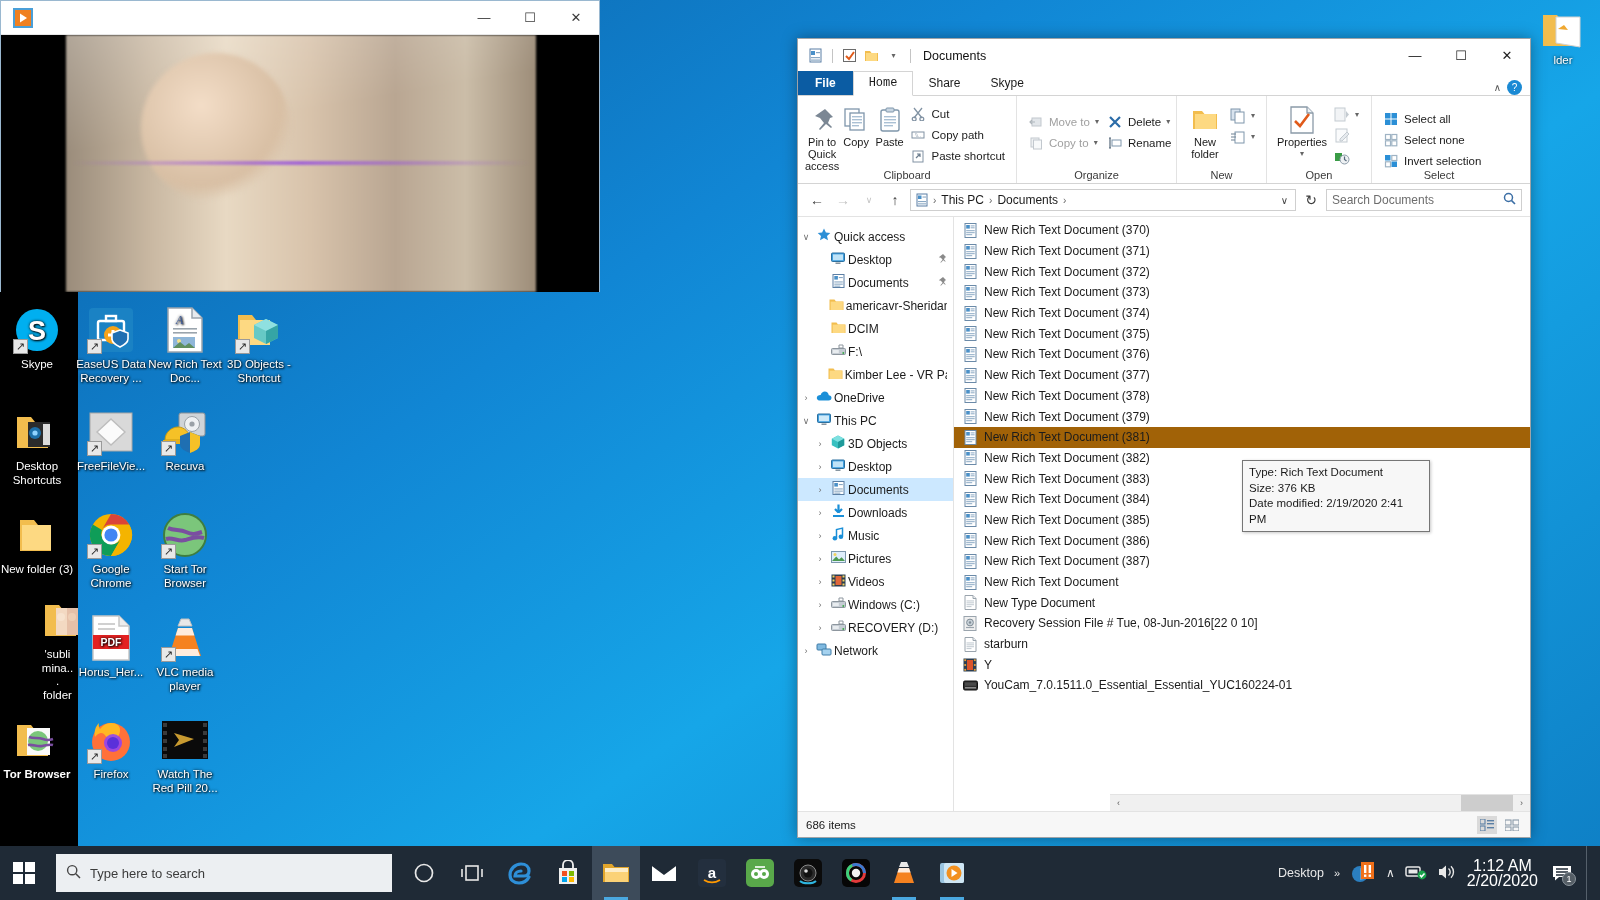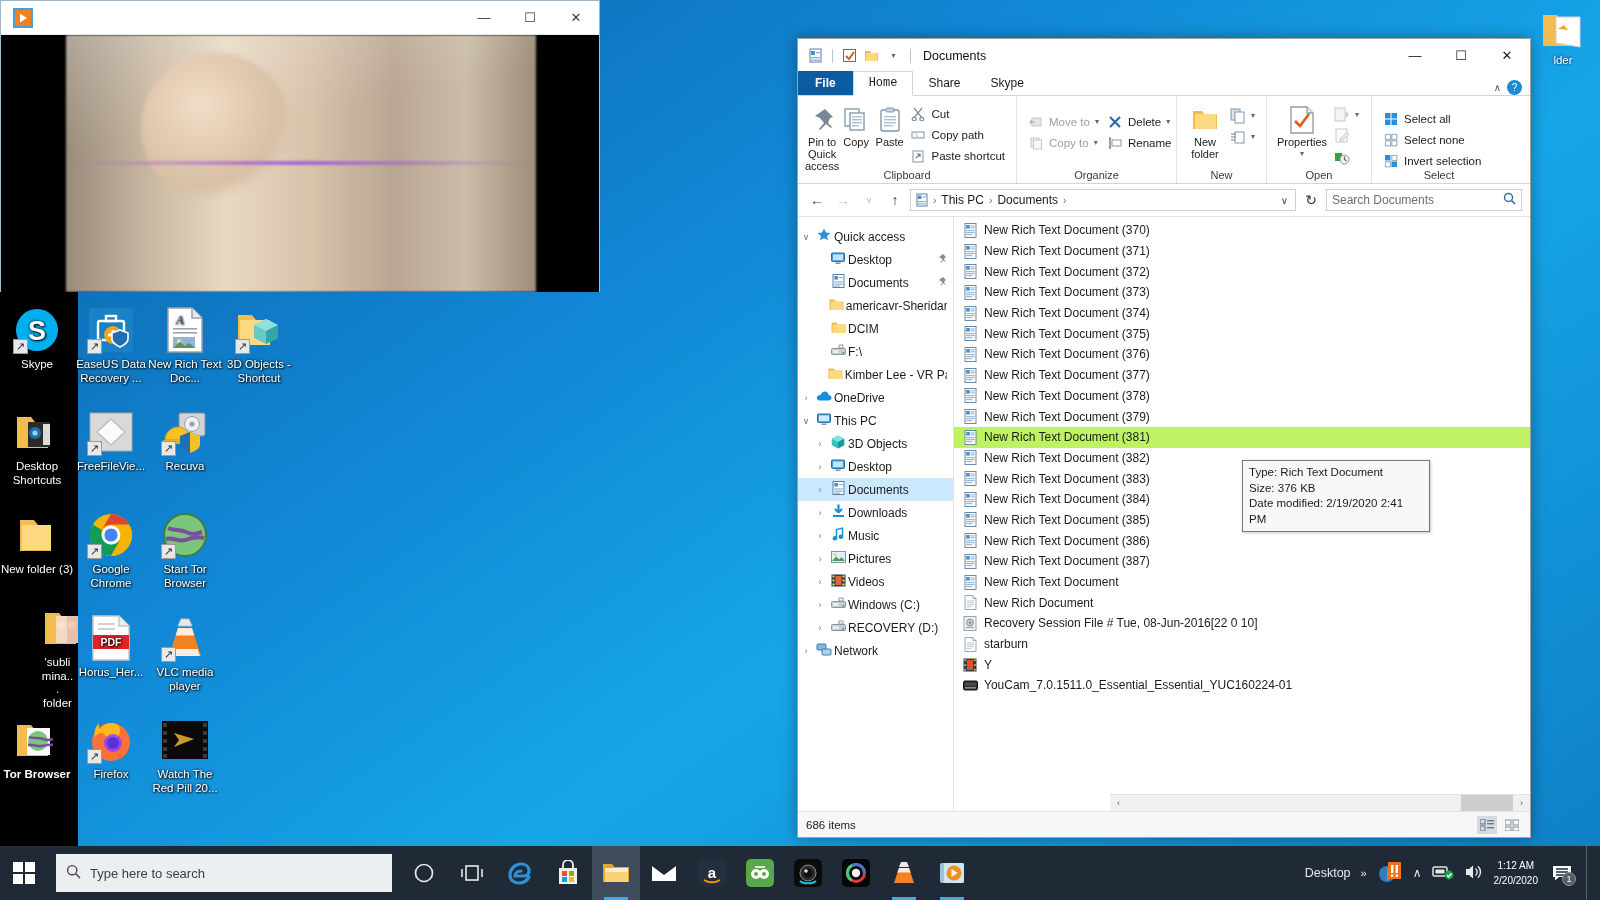--- a/index.html
+++ b/index.html
@@ -182,21 +182,21 @@
   .indent1 { padding-left: 14px; }
 
   #ex-list {
     flex: 1; background: #fff; position: relative; overflow: hidden;
     padding-top: 3px;
   }
   .frow {
     height: 20.7px; display: flex; align-items: center; gap: 6px;
     padding-left: 8px; font-size: 12px; color: #1b1b1b;
   }
-  .frow.sel { background: #bef264; }
+  .frow.sel { background: #a16207; }
   .frow .fico { width: 16px; height: 16px; display: flex; align-items: center; justify-content: center; }
 
   #tooltip {
     position: absolute; left: 288px; top: 243px; width: 188px;
     background: #f7f7f7; border: 1px solid #767676; padding: 4px 6px;
     font-size: 11.5px; line-height: 15.5px; color: #1b1b1b;
     box-shadow: 1px 1px 3px rgba(0,0,0,.22); z-index: 30;
   }
 
   #hscroll {
@@ -234,21 +234,21 @@
   .tbapp.active { background: #3d4b5a; }
   .tbapp.active::after, .tbapp.running::after {
     content: ""; position: absolute; left: 12px; right: 12px; bottom: 0; height: 3px; background: #4aa8e0;
   }
   #tb-right {
     margin-left: auto; display: flex; align-items: center; gap: 10px; padding-right: 6px;
     color: #fff; font-size: 12px;
   }
   #tb-desktoplbl { font-size: 12.5px; color: #e9e9e9; }
   #tb-chev { font-size: 11px; color: #e9e9e9; }
-  #tb-clock { text-align: center; line-height: 15px; font-size: 10px; color: #fff; }
+  #tb-clock { text-align: center; line-height: 15px; font-size: 16px; color: #fff; }
   #tb-notif { position: relative; width: 28px; height: 26px; display: flex; align-items: center; justify-content: center; }
   #tb-notif .badge {
     position: absolute; right: 0; bottom: 0; width: 14px; height: 14px; border-radius: 50%;
     background: #555e66; color: #fff; font-size: 9px; display: flex; align-items: center; justify-content: center;
     border: 1px solid #8b949c;
   }
   #tb-showdesktop { width: 8px; height: 54px; border-left: 1px solid #55606b; }
 </style>
 </head>
 <body>
@@ -384,21 +384,21 @@
           <circle cx="23" cy="23" r="21" fill="#7bc67b"></circle>
           <path d="M6 16c6 3 12 1 18 4s10 2 16 0" stroke="#7a4fa0" stroke-width="4" fill="none"></path>
           <path d="M4 27c7-2 12 3 19 1s12-4 19-2" stroke="#7a4fa0" stroke-width="4" fill="none"></path>
           <circle cx="23" cy="23" r="21" fill="none" stroke="#3f7d3f" stroke-width="2"></circle>
         </svg>
       <span class="shortcut-arrow">↗</span>
     </div>
     <span class="lbl">Start Tor Browser</span>
   </div>
 
-  <div class="dicon" style="left:0px; top:308px;padding-left:41px;">
+  <div class="dicon" style="left:0px; top:300px;padding-left:41px;">
     <div class="glyph">
       <svg width="46" height="42" viewBox="0 0 46 42">
           <path d="M3 6h14l4 5h13v26H3z" fill="#f2bd4e"></path>
           <rect x="14" y="9" width="11" height="27" fill="#f3d9c2"></rect>
           <rect x="25" y="9" width="11" height="27" fill="#e6c0a8"></rect>
           <circle cx="19" cy="18" r="4" fill="#f7e3cf"></circle>
           <circle cx="30" cy="18" r="4" fill="#eecfb6"></circle>
         </svg>
     </div>
     <span class="lbl">'sublimina... folder</span>
@@ -1281,21 +1281,21 @@
                 <path d="M1 0.5h8l3 3v11H1z" fill="#fff" stroke="#9aa4ad"></path>
                 <path d="M9 0.5v3h3" fill="#eceff1" stroke="#9aa4ad"></path>
                 <g fill="#b8c2ca">
                   <rect x="2.5" y="5.5" width="7.5" height="0.9"></rect>
                   <rect x="2.5" y="7.4" width="7.5" height="0.9"></rect>
                   <rect x="2.5" y="9.3" width="7.5" height="0.9"></rect>
                   <rect x="2.5" y="11.2" width="5" height="0.9"></rect>
                 </g>
               </svg>
             </span>
-            <span>New Rich Document</span>
+            <span>New Type Document</span>
           </div>
           <div class="frow">
             <span class="fico">
               <svg width="14" height="15" viewBox="0 0 14 15">
                 <rect x="1" y="0.5" width="12" height="14" fill="#f0f0f0" stroke="#9aa4ad"></rect>
                 <circle cx="7" cy="6.5" r="3.4" fill="#c9d2d9" stroke="#7f8c96"></circle>
                 <circle cx="7" cy="6.5" r="1.2" fill="#7f8c96"></circle>
                 <path d="M3 11.5h8" stroke="#9aa4ad" stroke-width="1.2"></path>
               </svg>
             </span>

